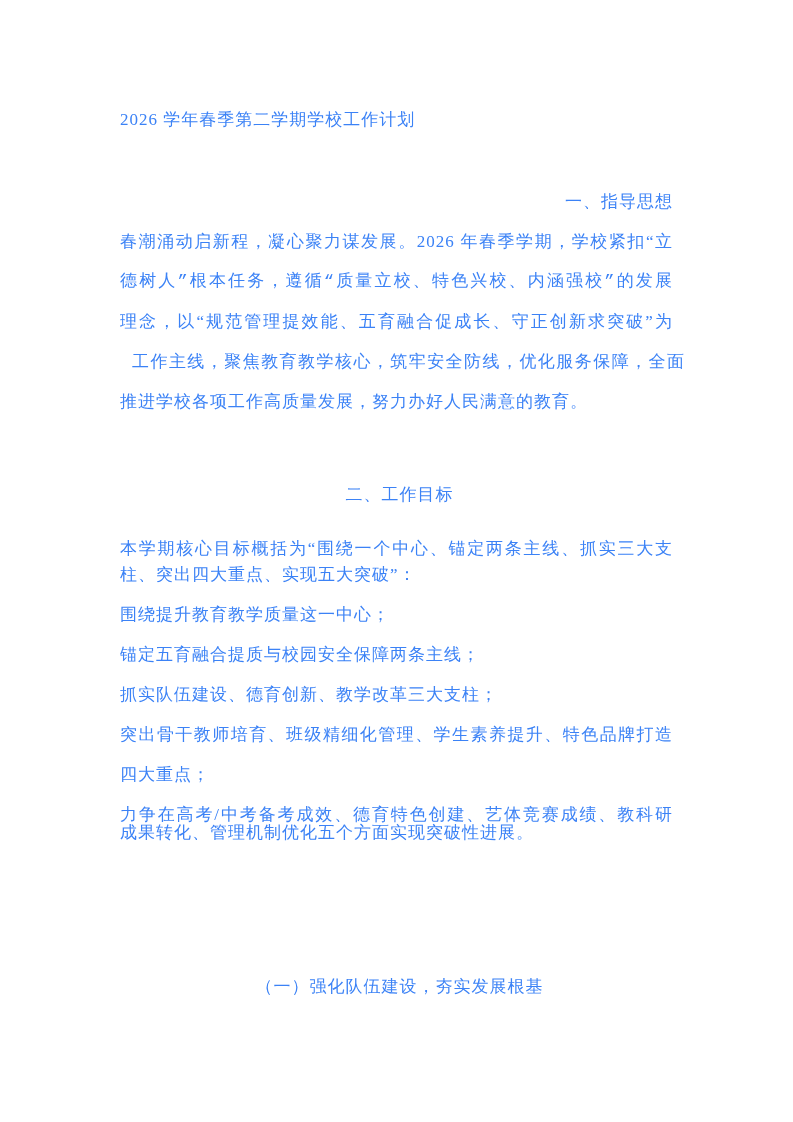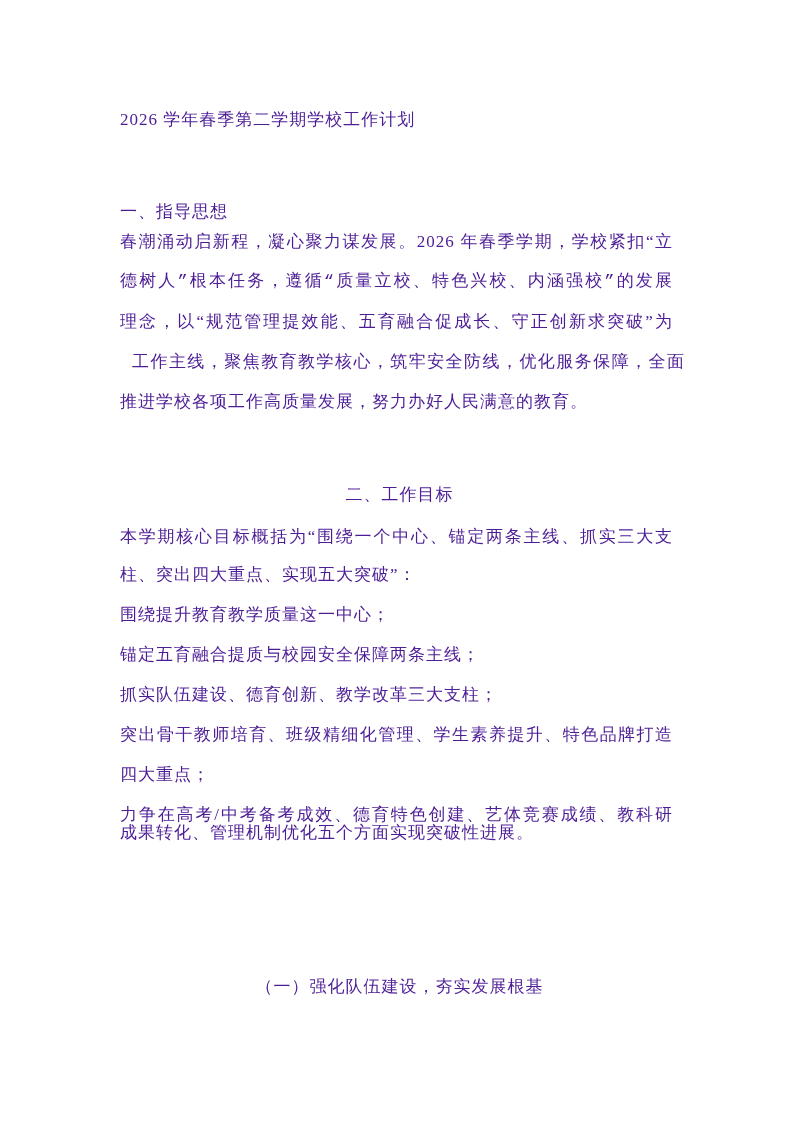--- a/index.html
+++ b/index.html
@@ -7,21 +7,21 @@
     padding: 0;
     background: #ffffff;
   }
   .doc-page {
     position: relative;
     width: 793px;
     height: 1122px;
     background: #ffffff;
     overflow: hidden;
     font-family: "Liberation Serif", "DejaVu Serif", serif;
-    color: #4c1d95;
+    color: #3b82f6;
   }
   .line {
     position: absolute;
     left: 120px;
     width: 553px;
     height: 40px;
     line-height: 40px;
     font-size: 17px;
     letter-spacing: 1px;
     white-space: nowrap;
@@ -30,28 +30,28 @@
     white-space: normal;
     text-align: justify;
     text-align-last: justify;
     text-justify: inter-character;
     overflow: hidden;
   }
   .indent-sm { padding-left: 6px; width: 547px; text-align: center; }
 
   
   .t-title   { top: 100px; }
-  .t-h1      { top: 192px; }
+  .t-h1      { top: 182px; text-align: right; }
   .t-s1l0    { top: 222px; }
   .t-s1l1    { top: 262px; font-family: Liberation Mono, monospace; }
   .t-s1l2    { top: 302px; }
   .t-s1l3    { top: 342px; margin-left: 12px; }
   .t-s1l4    { top: 382px; }
   .t-h2      { top: 475px; }
-  .t-s2l0    { top: 517px; }
+  .t-s2l0    { top: 529px; }
   .t-s2l1    { top: 555px; }
   .t-s2l2    { top: 595px; }
   .t-s2l3    { top: 635px; }
   .t-s2l4    { top: 675px; }
   .t-s2l5    { top: 715px; }
   .t-s2l6    { top: 755px; }
   .t-s2l7    { top: 795px; }
   .t-s2l8    { top: 813px; }
   .t-h3      { top: 925px; }
   .t-h3sub   { top: 967px; }

